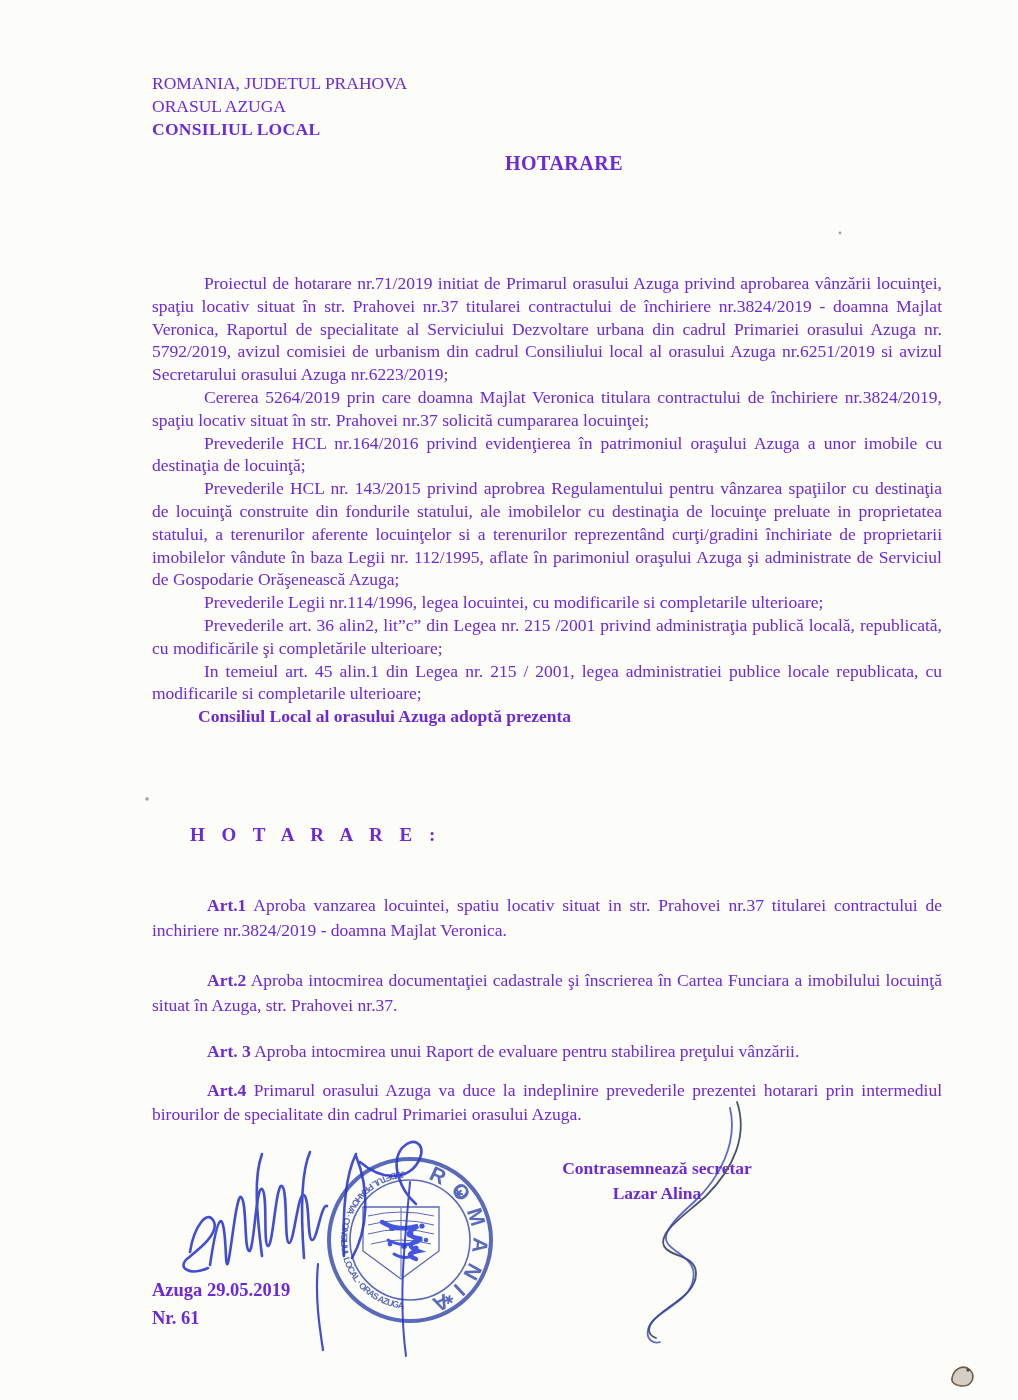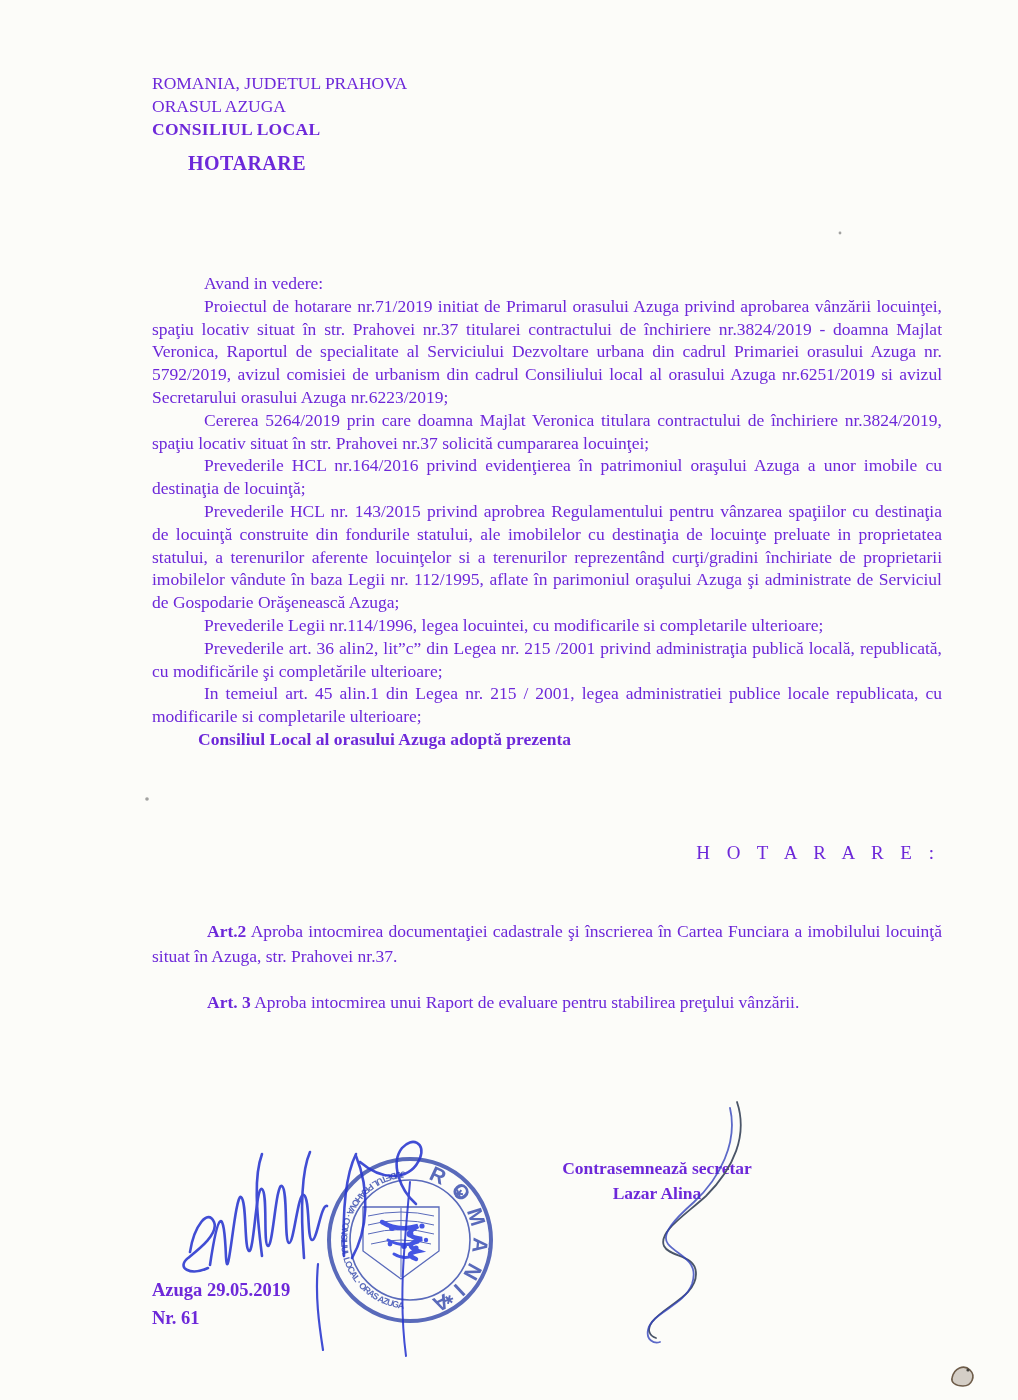--- a/index.html
+++ b/index.html
@@ -3,29 +3,29 @@
 <meta charset="utf-8">
 <style>
   html,body{margin:0;padding:0;background:#9a9a9a;}
   .page{
     position:relative;width:1018px;height:1400px;margin:0 auto;
     background:#fcfcf9;overflow:hidden;
     font-family:"Liberation Serif", serif;color:#6d28d9;
   }
   .hdr{position:absolute;left:152px;top:72px;font-size:17.5px;line-height:23px;}
   .hdr .b{font-weight:bold;letter-spacing:.3px;}
-  .doc-title{position:absolute;left:152px;top:152px;width:788px;text-align:left;text-indent:36px;
+  .doc-title{position:absolute;left:152px;top:152px;width:788px;text-align:center;text-indent:36px;
     font-weight:bold;font-size:20px;letter-spacing:.5px;}
   .subtitle{position:absolute;left:198px;top:181px;width:744px;font-size:17.5px;line-height:25px;text-align:justify;}
   .body{position:absolute;left:152px;top:272px;width:790px;font-size:17.5px;line-height:22.8px;text-align:justify;}
   .body p{margin:0;text-indent:52px;}
   .body .quote{font-weight:bold;font-style:italic;}
   .body .adopt{font-weight:bold;text-indent:46px;}
-  .dhead{position:absolute;left:152px;top:842px;width:788px;text-align:right;text-indent:38px;
-    font-weight:normal;font-size:19px;letter-spacing:6px;}
+  .dhead{position:absolute;left:152px;top:824px;width:788px;text-align:left;text-indent:38px;
+    font-weight:bold;font-size:19px;letter-spacing:6px;}
   .articles{position:absolute;left:152px;top:893px;width:790px;font-size:17.5px;line-height:24.5px;text-align:justify;}
   .articles p{margin:0;text-indent:55px;}
   .articles p.a2{margin-top:26px;}
   .articles p.a3{margin-top:22px;}
   .articles p.a4{margin-top:14px;}
   .sig{position:absolute;top:1156px;text-align:center;font-weight:bold;font-size:17.5px;line-height:25px;z-index:1;}
   .sig-left{left:165px;width:205px;}
   .sig-right{left:552px;width:210px;}
   .footer{position:absolute;left:152px;top:1276px;font-weight:bold;font-size:18.5px;line-height:28px;z-index:1;}
   .stamp-svg{position:absolute;left:322px;top:1152px;z-index:2;}
@@ -39,36 +39,37 @@
   <header class="hdr">
     <div>ROMANIA, JUDETUL PRAHOVA</div>
     <div>ORASUL  AZUGA</div>
     <div class="b">CONSILIUL LOCAL</div>
   </header>
 
   <div class="doc-title">HOTARARE</div>
 
 
   <main class="body">
-    <p>Avand in vedere:</p>
     <p><span>Proiectul de hotarare nr.71/2019 initiat de Primarul orasului Azuga  privind aprobarea vânzării locuinţei, spaţiu locativ situat în str. Prahovei  nr.37 titularei contractului de închiriere nr.3824/2019  - doamna Majlat Veronica, Raportul de specialitate al Serviciului Dezvoltare urbana din cadrul Primariei orasului Azuga nr. 5792/2019, avizul comisiei de urbanism  din cadrul Consiliului local al orasului Azuga nr.6251/2019 si  avizul Secretarului orasului Azuga nr.6223/2019;</span></p>
     <p><span>Cererea 5264/2019 prin care doamna Majlat Veronica titulara contractului de închiriere nr.3824/2019, spaţiu locativ situat în str. Prahovei  nr.37  solicită cumpararea locuinţei;</span></p>
     <p><span>Prevederile HCL nr.164/2016 privind evidenţierea în patrimoniul oraşului Azuga a unor imobile cu destinaţia de locuinţă;</span></p>
     <p><span>Prevederile HCL nr. 143/2015 privind aprobrea Regulamentului pentru vânzarea spaţiilor cu destinaţia de locuinţă construite din fondurile statului, ale imobilelor cu destinaţia de locuinţe preluate in proprietatea statului, a terenurilor aferente locuinţelor si a terenurilor reprezentând curţi/gradini închiriate de proprietarii imobilelor vândute în baza Legii nr. 112/1995, aflate în parimoniul oraşului Azuga şi administrate de Serviciul de Gospodarie Orăşenească Azuga;</span></p>
     <p><span>Prevederile Legii nr.114/1996, legea locuintei, cu modificarile si completarile ulterioare;</span></p>
     <p><span>Prevederile art. 36 alin2, lit”c” din Legea nr. 215 /2001 privind administraţia publică locală, republicată, cu modificările şi completările ulterioare;</span></p>
     <p><span>In temeiul art. 45 alin.1 din Legea nr. 215 / 2001, legea administratiei publice locale republicata, cu modificarile si completarile ulterioare;</span></p>
     <p class="adopt">Consiliul Local al orasului Azuga adoptă prezenta</p>
   </main>
 
   <div class="dhead">H O T A R A R E :</div>
 
   <section class="articles">
+    <p class="a1"><b>Art.1</b><span> Aproba  vanzarea locuintei, spatiu locativ situat in  str. Prahovei nr.37 titularei contractului de inchiriere  nr.3824/2019 -  doamna Majlat Veronica.</span></p>
     <p class="a2"><b>Art.2</b><span> Aproba intocmirea documentaţiei cadastrale şi înscrierea în Cartea Funciara a imobilului locuinţă situat în Azuga, str. Prahovei nr.37.</span></p>
     <p class="a3"><b>Art. 3</b><span> Aproba intocmirea unui Raport de evaluare pentru stabilirea preţului vânzării.</span></p>
+    <p class="a4"><b>Art.4</b><span>  Primarul orasului Azuga va duce la indeplinire prevederile prezentei hotarari prin intermediul birourilor de specialitate din cadrul Primariei orasului Azuga.</span></p>
   </section>
 
 
   <div class="sig sig-right">
     <div>Contrasemnează  secretar</div>
     <div>Lazar Alina</div>
   </div>
 
   <div class="footer">
     <div>Azuga 29.05.2019</div>

